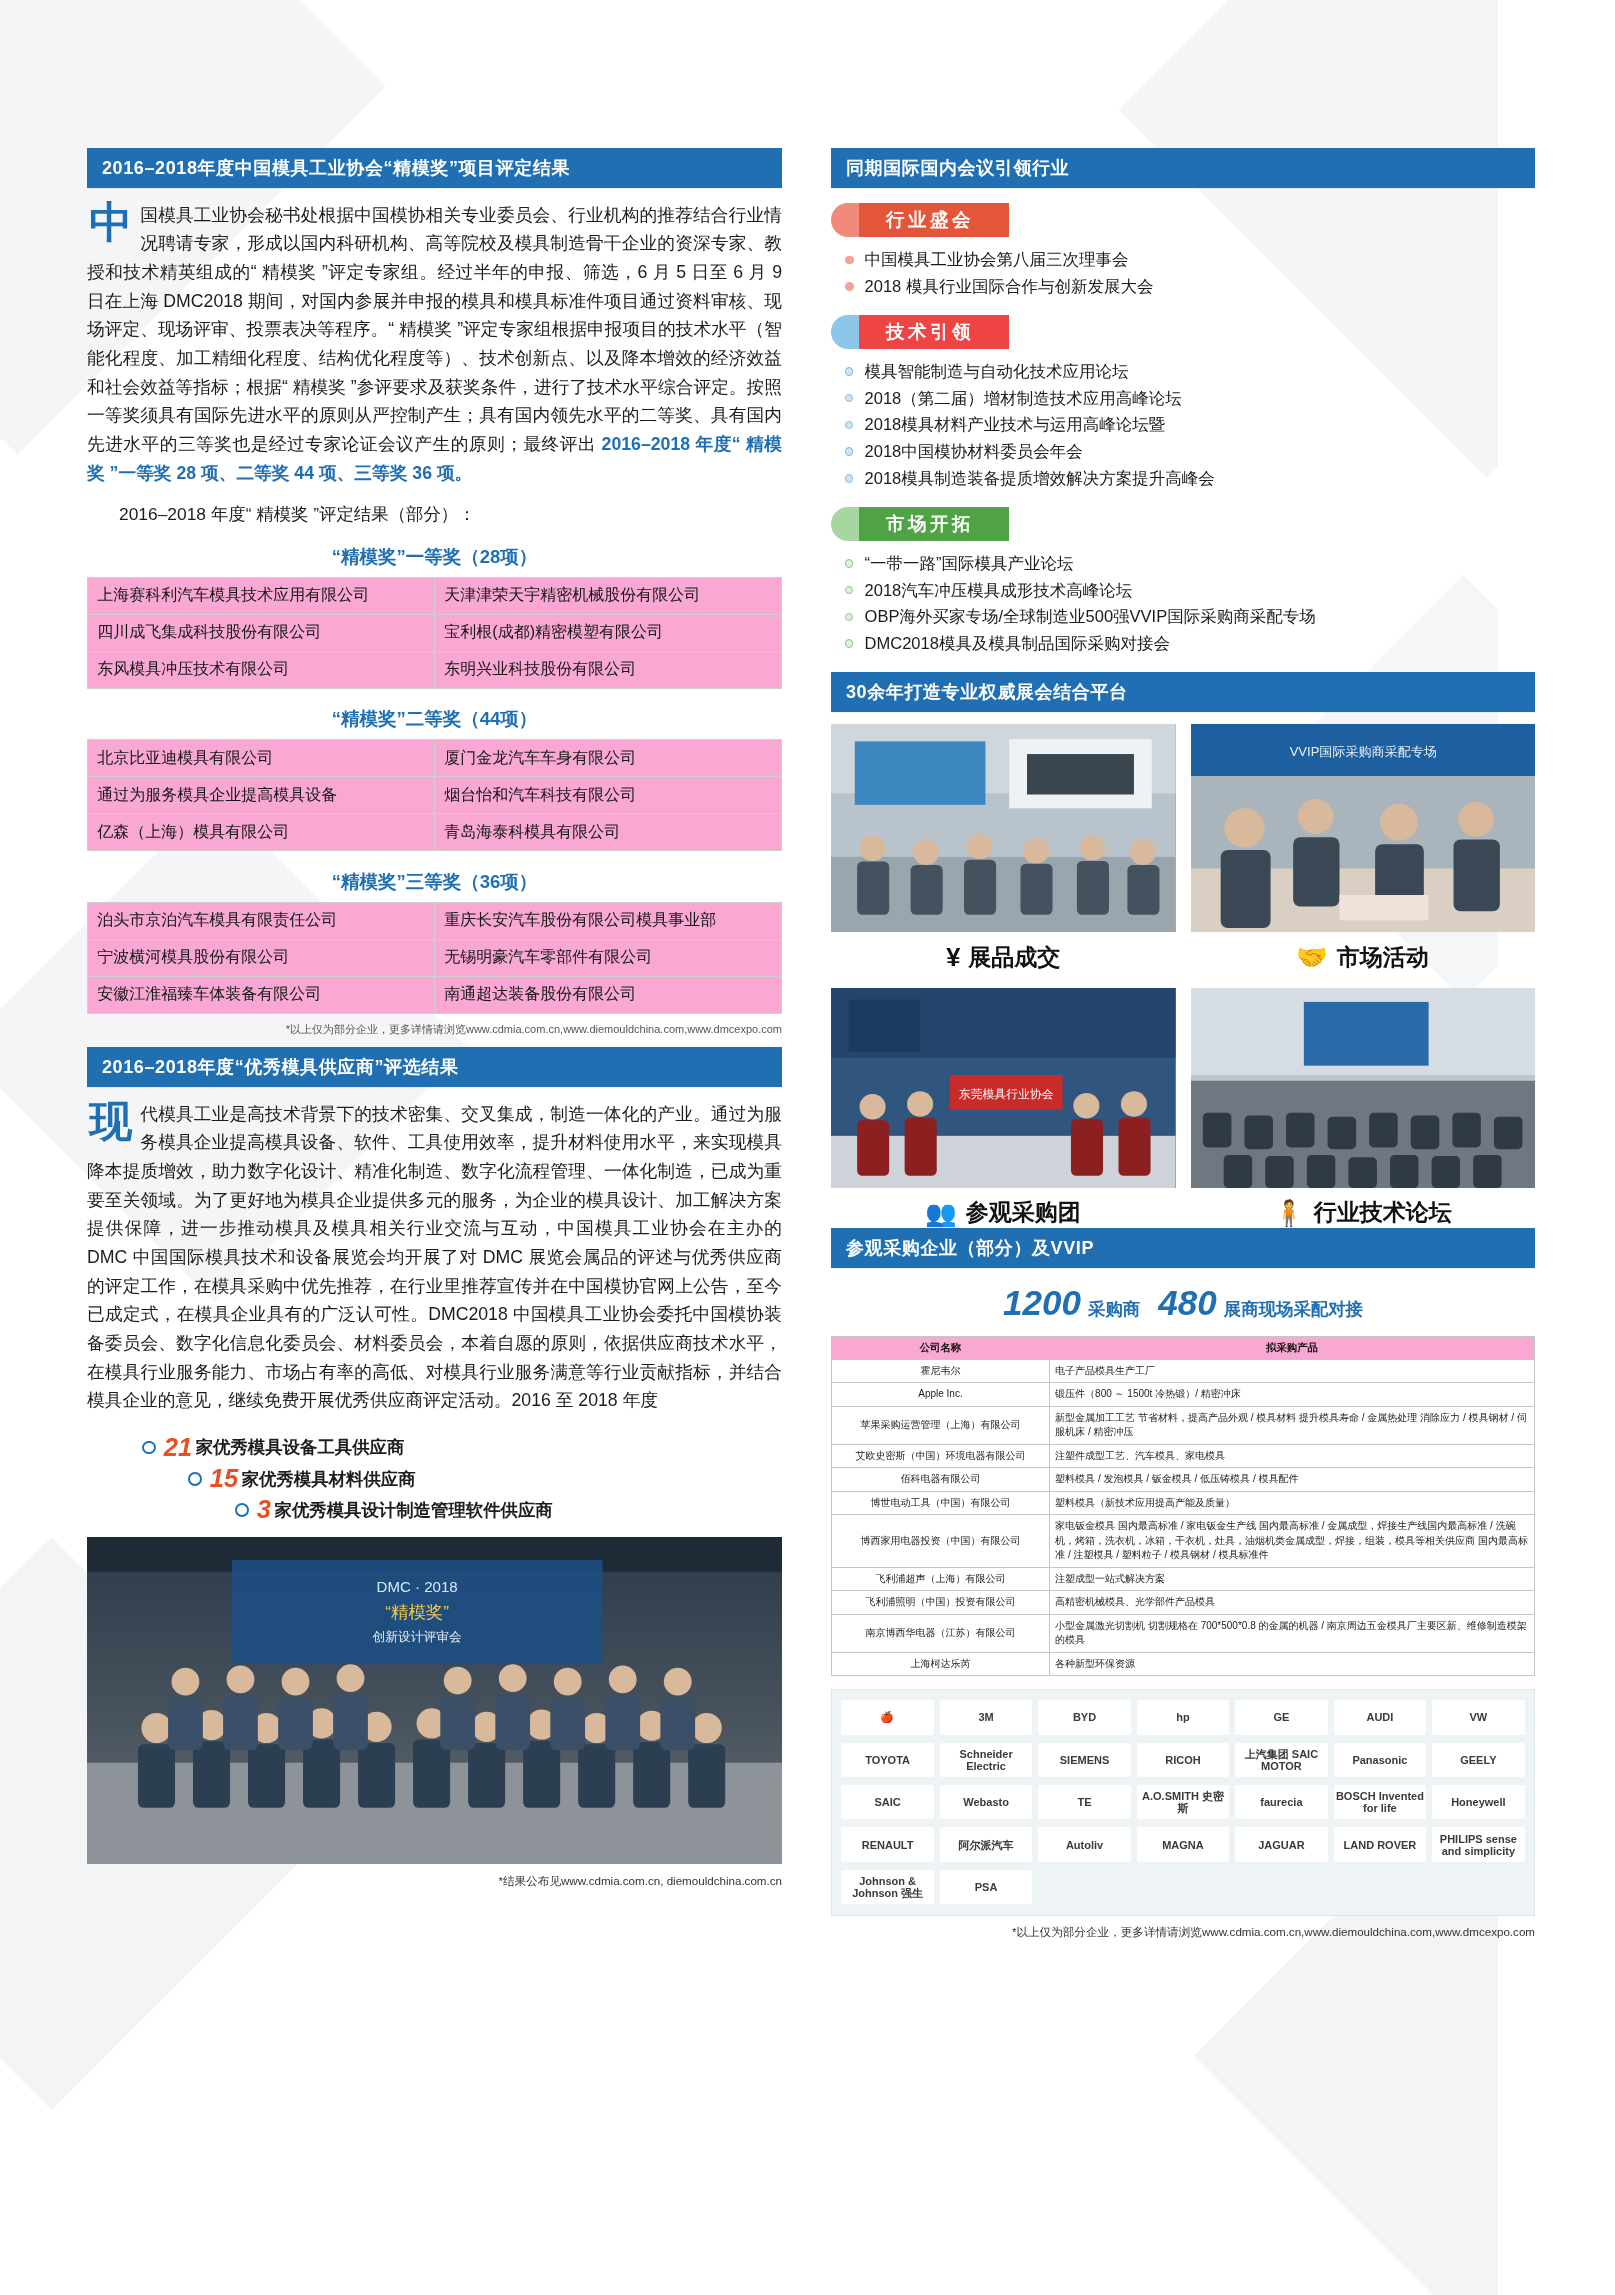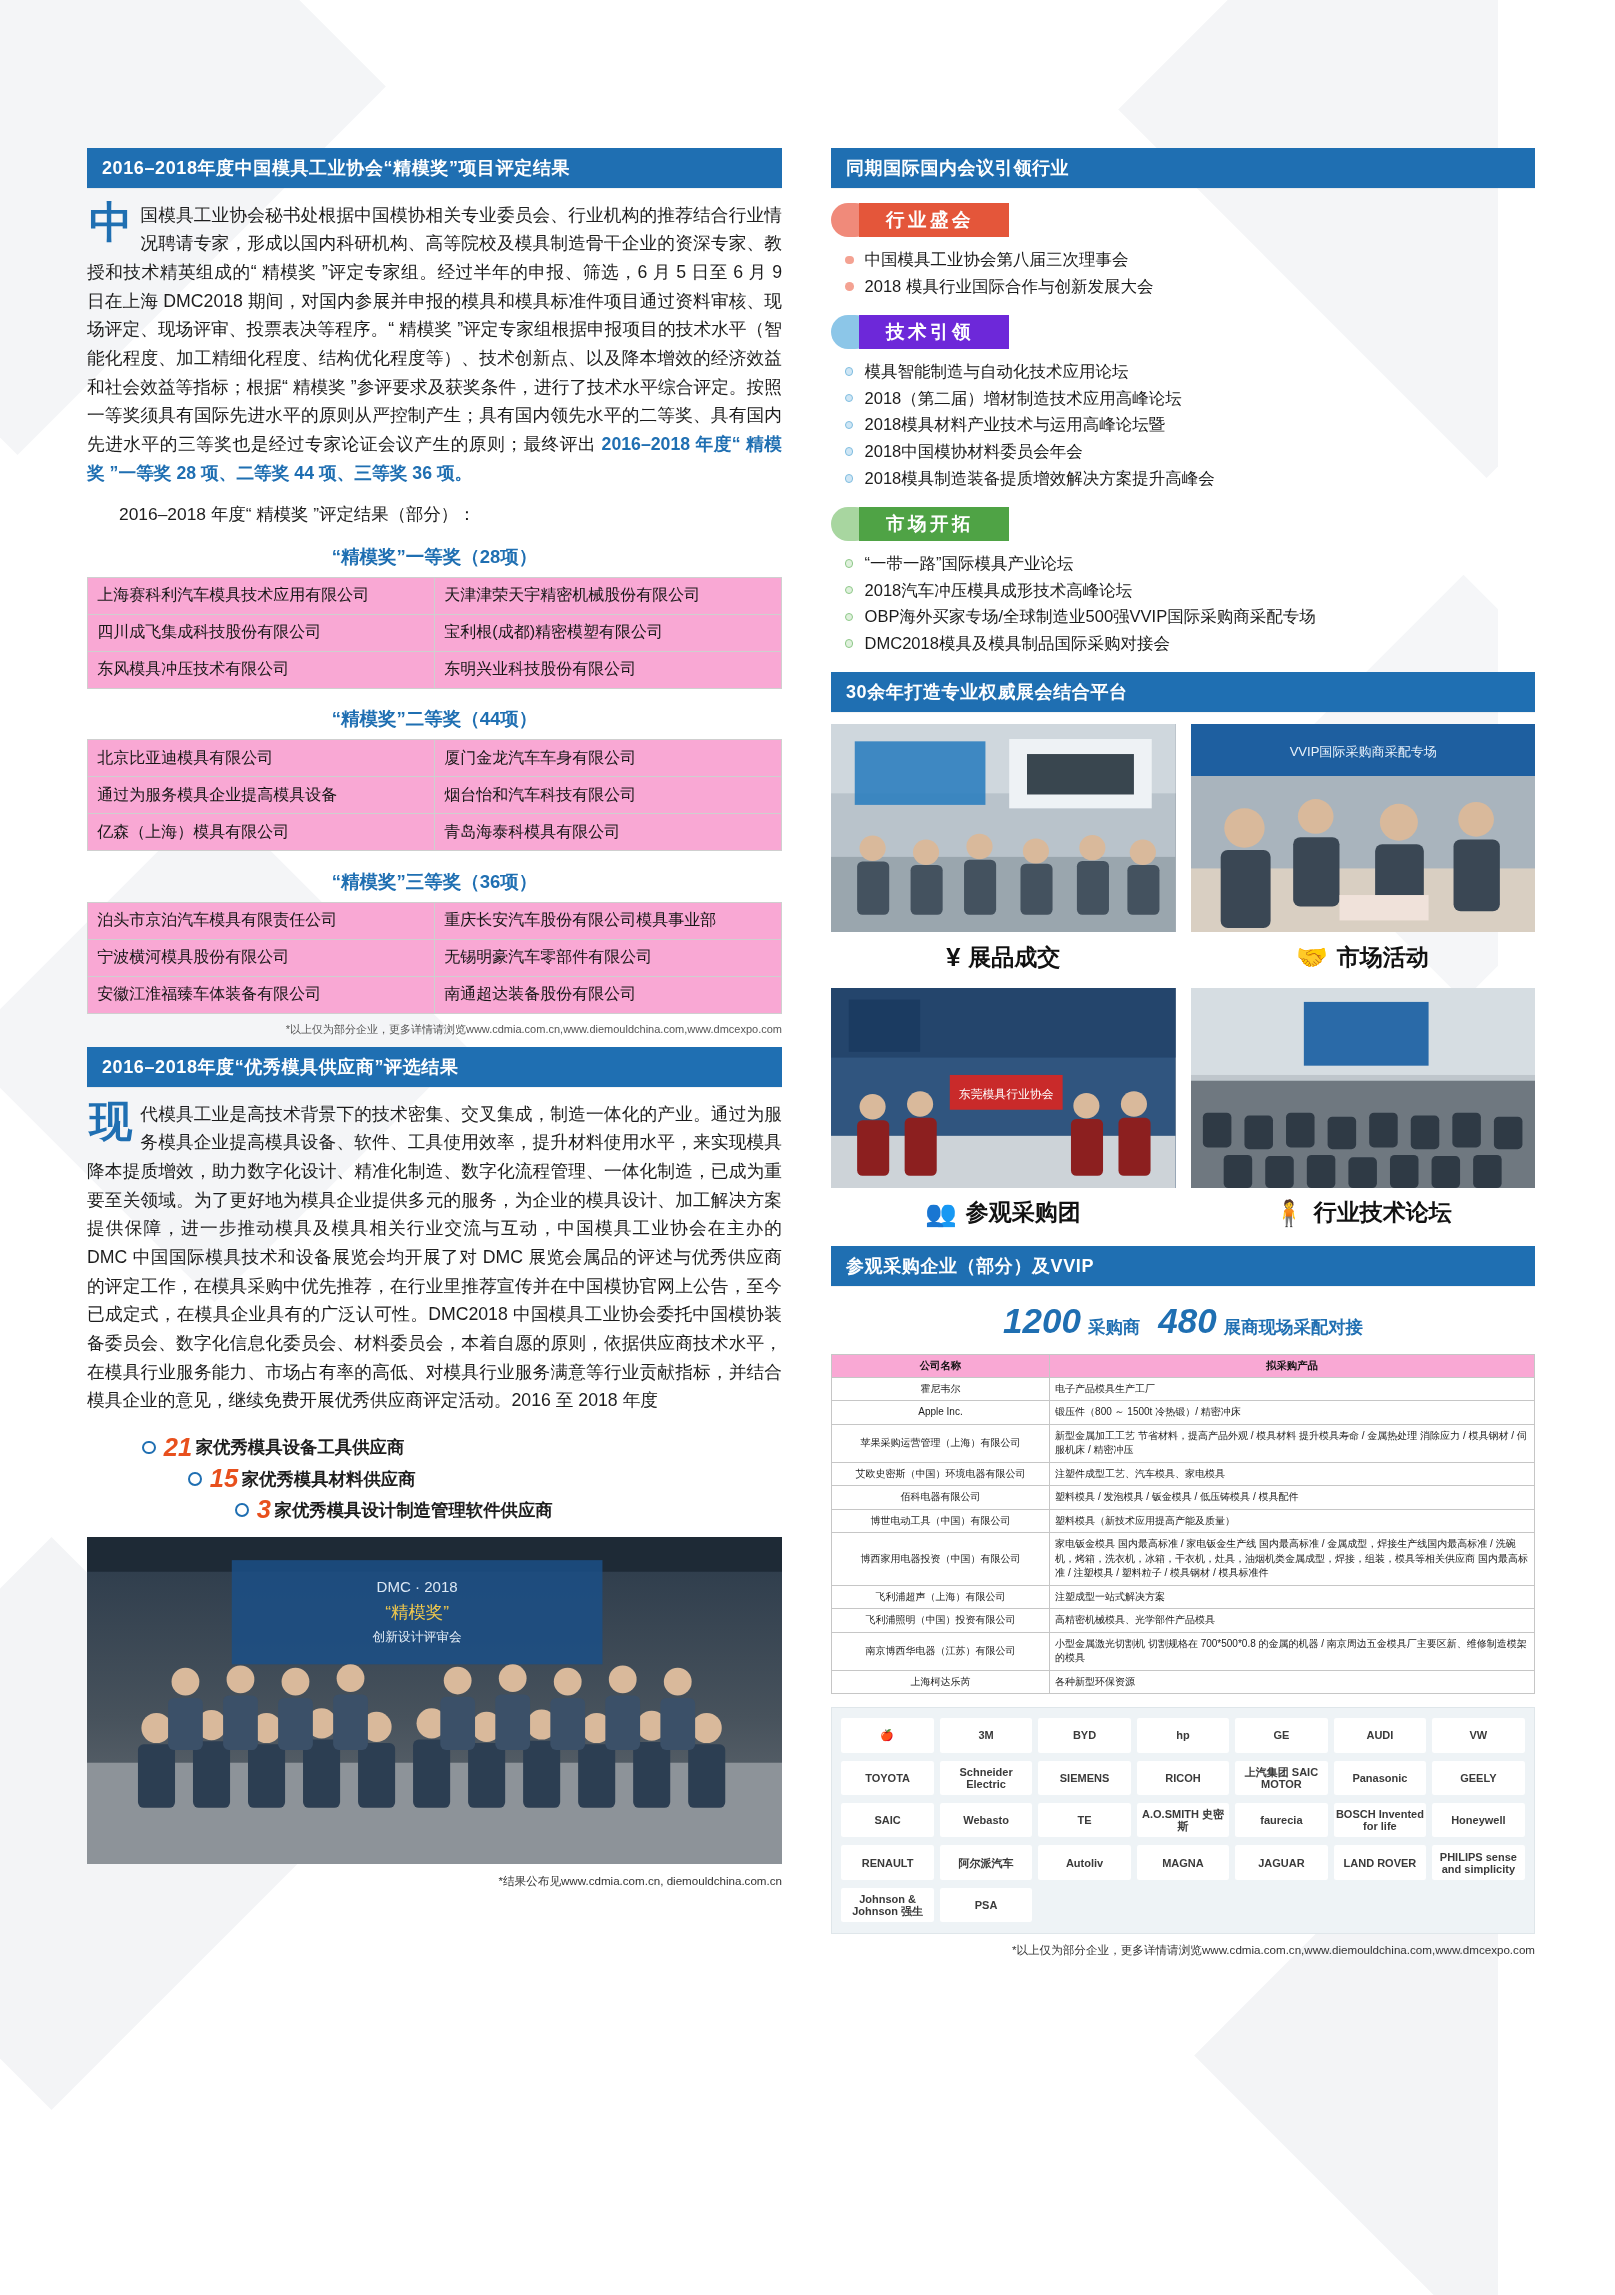--- a/index.html
+++ b/index.html
@@ -104,21 +104,21 @@
   .pill .ball{
     width:41px;height:34px;border-radius:23px;position:absolute;left:0;top:0;
   }
   .pill .label{
     position:relative;left:28px;height:34px;line-height:34px;
     padding:0 35px 0 27px;color:#fff;font-size:18.5px;font-weight:bold;letter-spacing:3.5px;
   }
   .pill.red .ball{background:#f08a7a;}
   .pill.red .label{background:#e4563a;}
   .pill.blue .ball{background:#8cc6e8;}
-  .pill.blue .label{background:#6d28d9;}
+  .pill.blue .label{background:#ef4444;}
   .pill.green .ball{background:#a8d6a0;}
   .pill.green .label{background:#4fa345;}
 
   ul.rlist{list-style:none;margin:0 0 2.3px 11.6px;padding:0;}
   ul.rlist li{
     font-size:16.5px;line-height:1.62;color:#1b1b1b;
     padding-left:22px;position:relative;
   }
   ul.rlist li:before{
     content:"";position:absolute;left:2.3px;top:9.3px;
@@ -492,21 +492,21 @@
             </g>
           </svg>
         </div>
         <div class="cap">
           <span class="gl">🧍</span>
           <span>行业技术论坛</span>
         </div>
       </div>
     </div>
 
-    <div class="bar" style="margin-top:18px">参观采购企业（部分）及VVIP</div>
+    <div class="bar" style="margin-top:0">参观采购企业（部分）及VVIP</div>
 
     <div class="stats">
       <div>
         <span class="num">1200</span>
         <span class="txt">采购商</span>
       </div>
       <div>
         <span class="num">480</span>
         <span class="txt">展商现场采配对接</span>
       </div>

